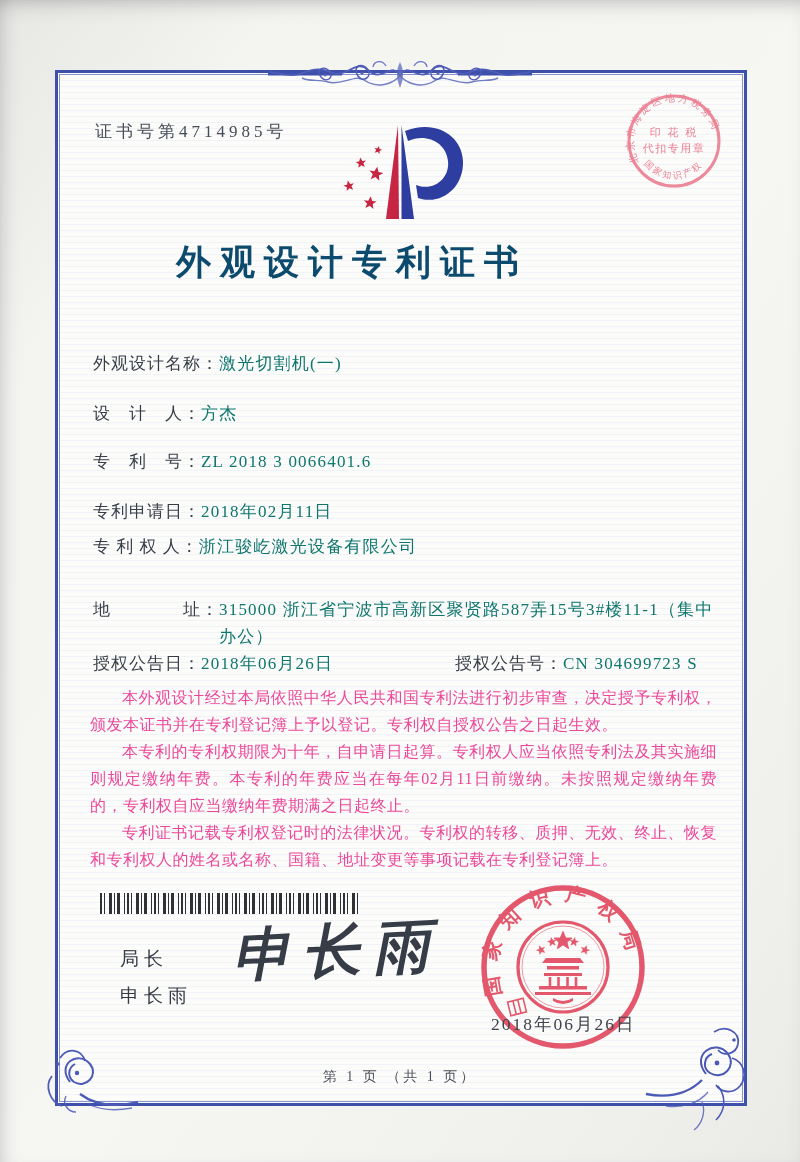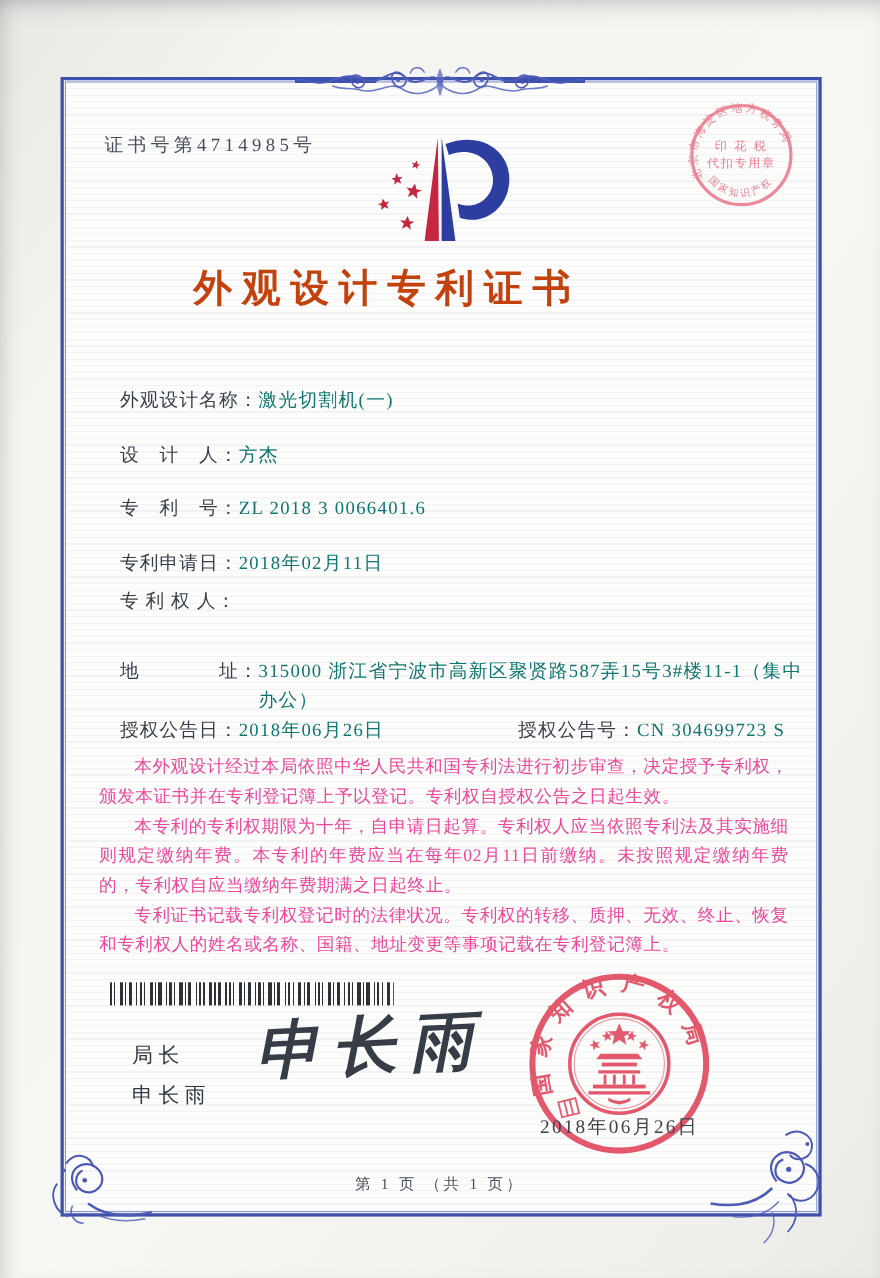--- a/index.html
+++ b/index.html
@@ -19,26 +19,26 @@
   .frame-inner{
     position:absolute; inset:1px; border:1px solid #8893cf;
     background:repeating-linear-gradient(0deg, rgba(128,138,198,.085) 0 1px, transparent 1px 6px);
   }
   .orn{ position:absolute; z-index:5; }
   .content{ position:absolute; inset:0; z-index:3;padding-left:23px; }
 
   .cert-no{ position:absolute; left:95px; top:120px; font-size:17px; letter-spacing:4px; color:#474d58; }
   .logo{ position:absolute; left:330px; top:112px; }
   .title{ position:absolute; left:0; top:239px; width:704px; text-align:center;
-    font-size:35px; font-weight:700; letter-spacing:9px; color:#c2410c; }
+    font-size:35px; font-weight:700; letter-spacing:9px; color:#0c4a6e; }
 
   .tax-stamp{ position:absolute; left:612px; top:79px; opacity:.88; }
 
   .fields{ position:absolute; left:93px; top:0; width:630px; font-size:17px; }
-  .frow{ position:absolute; display:flex; width:630px; line-height:27px;margin-left:16px; }
+  .frow{ position:absolute; display:flex; width:630px; line-height:27px; }
   .flabel{ white-space:pre; letter-spacing:1px; color:#383e48; flex:0 0 auto; }
   .fvalue{ letter-spacing:1.2px; color:#0f766e; }
   .frow1{ top:350px; } .frow2{ top:400px; } .frow3{ top:448px; }
   .frow4{ top:498px;text-align:right; } .frow5{ top:533px; }
   .frow-addr{ top:596px; } .frow-addr .fvalue{ width:500px; }
   .frow-grant{ top:650px; width:630px; }
   .grant-right{ position:absolute; left:362px; top:0; display:flex; }
 
   .paras{ position:absolute; left:90px; top:684px; width:627px;
     font-size:16px; line-height:27px; text-align:justify; color:#ec4899; letter-spacing:.5px; }
@@ -167,20 +167,21 @@
     <div class="frow frow3">
       <span class="flabel">专　利　号：</span>
       <span class="fvalue">ZL 2018 3 0066401.6</span>
     </div>
     <div class="frow frow4">
       <span class="flabel">专利申请日：</span>
       <span class="fvalue">2018年02月11日</span>
     </div>
     <div class="frow frow5">
       <span class="flabel">专 利 权 人：</span>
+      <span class="fvalue">浙江骏屹激光设备有限公司</span>
     </div>
     <div class="frow frow-addr">
       <span class="flabel">地　　　　址：</span>
       <span class="fvalue">315000 浙江省宁波市高新区聚贤路587弄15号3#楼11-1（集中办公）</span>
     </div>
     <div class="frow frow-grant">
       <span class="flabel">授权公告日：</span>
       <span class="fvalue">2018年06月26日</span>
       <span class="grant-right">
         <span class="flabel">授权公告号：</span>

